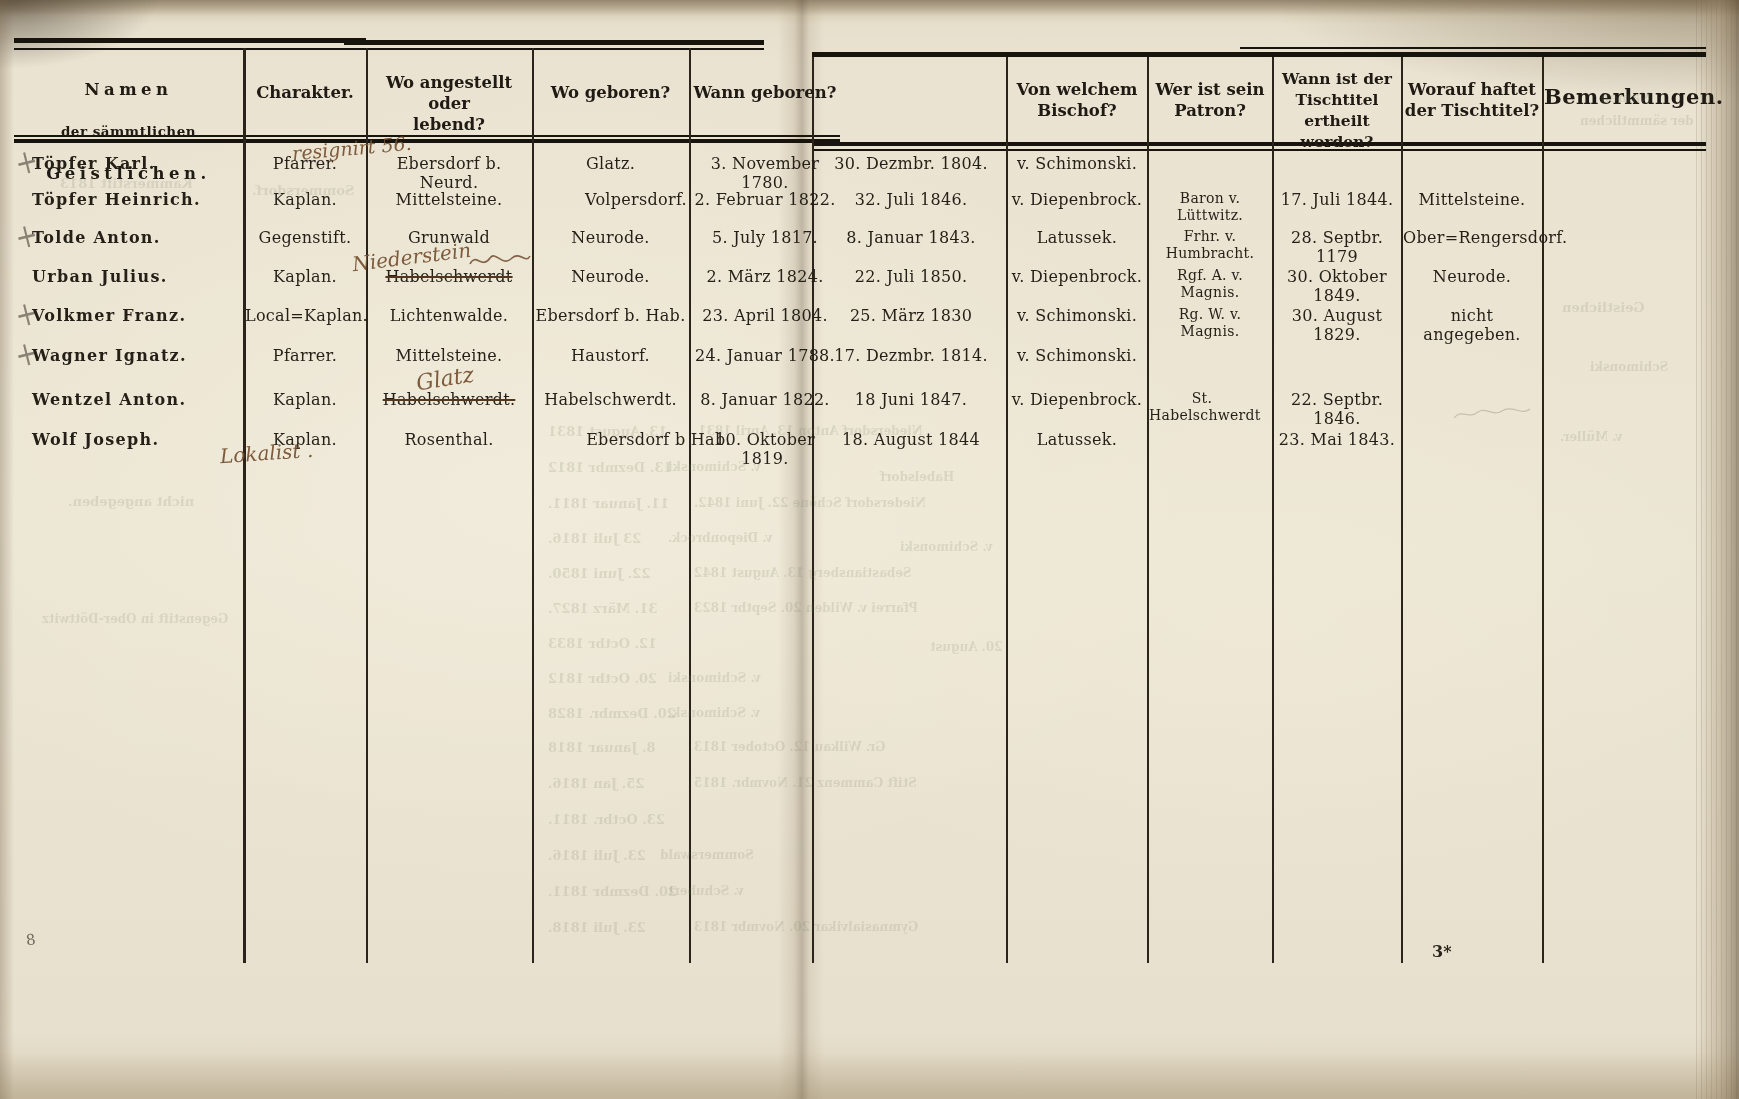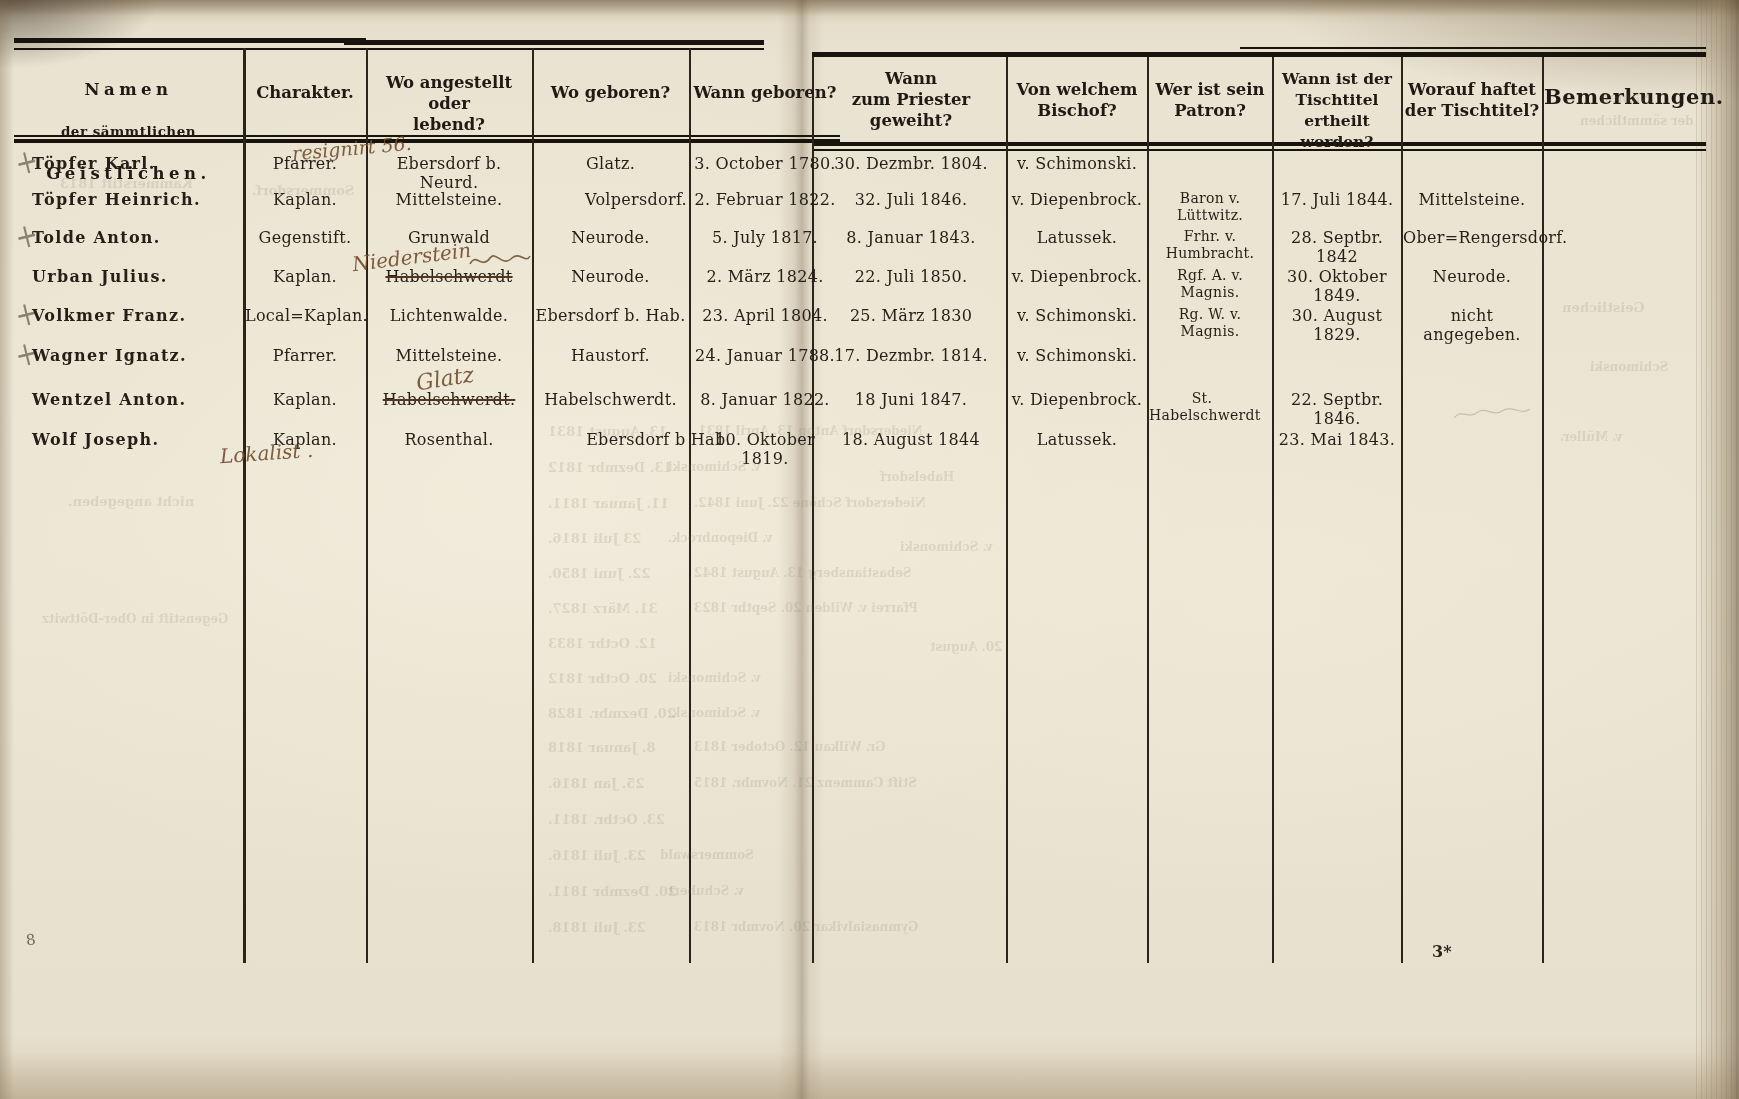--- a/index.html
+++ b/index.html
@@ -82,23 +82,20 @@
     <span class="sp">Namen</span>
     <span class="hsmall">der sämmtlichen</span>
     <span class="sp">Geistlichen.</span>
   </div>
   <div class="hcell" style="left:245px;top:82px;width:120px;">Charakter.</div>
   <div class="hcell" style="left:368px;top:72px;width:162px;">Wo angestellt oder
 lebend?</div>
   <div class="hcell" style="left:534px;top:82px;width:153px;">Wo geboren?</div>
   <div class="hcell" style="left:690px;top:82px;width:150px;">Wann geboren?</div>
 
-  <div class="hcell" style="left:818px;top:68px;width:186px;">Wann
-zum Priester
-geweiht?</div>
   <div class="hcell" style="left:1008px;top:79px;width:138px;">Von welchem
 Bischof?</div>
   <div class="hcell" style="left:1149px;top:79px;width:122px;">Wer ist sein
 Patron?</div>
   <div class="hcell" style="left:1274px;top:68px;width:126px;font-size:15.5px;">Wann ist der
 Tischtitel
 ertheilt worden?</div>
   <div class="hcell" style="left:1403px;top:79px;width:138px;">Worauf haftet
 der Tischtitel?</div>
   <div class="hcell hbig" style="left:1544px;top:86px;width:170px;">Bemerkungen.</div>
@@ -112,21 +109,21 @@
 
   <svg class="flour" style="left:1452px;top:400px" width="80" height="26" viewBox="0 0 80 26">
     <path d="M2 18 C10 8 16 20 26 12 C34 6 40 18 52 10 C60 5 70 16 78 9" stroke="#9b927f" stroke-width="1.2" fill="none" opacity="0.45"></path>
   </svg>
 
 <span class="cross" style="left: 15px; top: 146px;">+</span>
     <div class="cell c-name" style="left: 32px; top: 154px; width: 206px;">Töpfer Karl.</div>
     <div class="cell" style="left: 245px; top: 154px; width: 120px;">Pfarrer.</div>
     <div class="cell" style="left: 368px; top: 154px; width: 162px;">Ebersdorf b. Neurd.</div>
     <div class="cell" style="left: 534px; top: 154px; width: 153px;">Glatz.</div>
-    <div class="cell" style="left: 690px; top: 154px; width: 150px;">3. October 1780.</div>
+    <div class="cell" style="left: 690px; top: 154px; width: 150px;">3. November 1780.</div>
     <div class="cell" style="left: 818px; top: 154px; width: 186px;">30. Dezmbr. 1804.</div>
     <div class="cell" style="left: 1008px; top: 154px; width: 138px;">v. Schimonski.</div>
     <div class="cell c-name" style="left: 32px; top: 190px; width: 206px;">Töpfer Heinrich.</div>
     <div class="cell" style="left: 245px; top: 190px; width: 120px;">Kaplan.</div>
     <div class="cell" style="left: 368px; top: 190px; width: 162px;">Mittelsteine.</div>
     <div class="cell" style="left: 534px; top: 190px; width: 153px; text-align: right;">Volpersdorf.</div>
     <div class="cell" style="left: 690px; top: 190px; width: 150px;">2. Februar 1822.</div>
     <div class="cell" style="left: 818px; top: 190px; width: 186px;">32. Juli 1846.</div>
     <div class="cell" style="left: 1008px; top: 190px; width: 138px;">v. Diepenbrock.</div>
     <div class="cell c-sm" style="left: 1149px; top: 190px; width: 122px;">Baron v. Lüttwitz.</div>
@@ -134,21 +131,21 @@
     <div class="cell" style="left: 1403px; top: 190px; width: 138px;">Mittelsteine.</div>
     <span class="cross" style="left: 15px; top: 220px;">+</span>
     <div class="cell c-name" style="left: 32px; top: 228px; width: 206px;">Tolde Anton.</div>
     <div class="cell" style="left: 245px; top: 228px; width: 120px;">Gegenstift.</div>
     <div class="cell" style="left: 368px; top: 228px; width: 162px;">Grunwald</div>
     <div class="cell" style="left: 534px; top: 228px; width: 153px;">Neurode.</div>
     <div class="cell" style="left: 690px; top: 228px; width: 150px;">5. July 1817.</div>
     <div class="cell" style="left: 818px; top: 228px; width: 186px;">8. Januar 1843.</div>
     <div class="cell" style="left: 1008px; top: 228px; width: 138px;">Latussek.</div>
     <div class="cell c-sm" style="left: 1149px; top: 228px; width: 122px;">Frhr. v. Humbracht.</div>
-    <div class="cell" style="left: 1274px; top: 228px; width: 126px;">28. Septbr. 1842</div>
+    <div class="cell" style="left: 1274px; top: 228px; width: 126px;">28. Septbr. 1179</div>
     <div class="cell" style="left: 1403px; top: 228px; width: 138px;">Ober=Rengersdorf.</div>
     <div class="cell c-name" style="left: 32px; top: 267px; width: 206px;">Urban Julius.</div>
     <div class="cell" style="left: 245px; top: 267px; width: 120px;">Kaplan.</div>
     <div class="cell struck" style="left: 368px; top: 267px; width: 162px;">Habelschwerdt</div>
     <div class="cell" style="left: 534px; top: 267px; width: 153px;">Neurode.</div>
     <div class="cell" style="left: 690px; top: 267px; width: 150px;">2. März 1824.</div>
     <div class="cell" style="left: 818px; top: 267px; width: 186px;">22. Juli 1850.</div>
     <div class="cell" style="left: 1008px; top: 267px; width: 138px;">v. Diepenbrock.</div>
     <div class="cell c-sm" style="left: 1149px; top: 267px; width: 122px;">Rgf. A. v. Magnis.</div>
     <div class="cell" style="left: 1274px; top: 267px; width: 126px;">30. Oktober 1849.</div>

